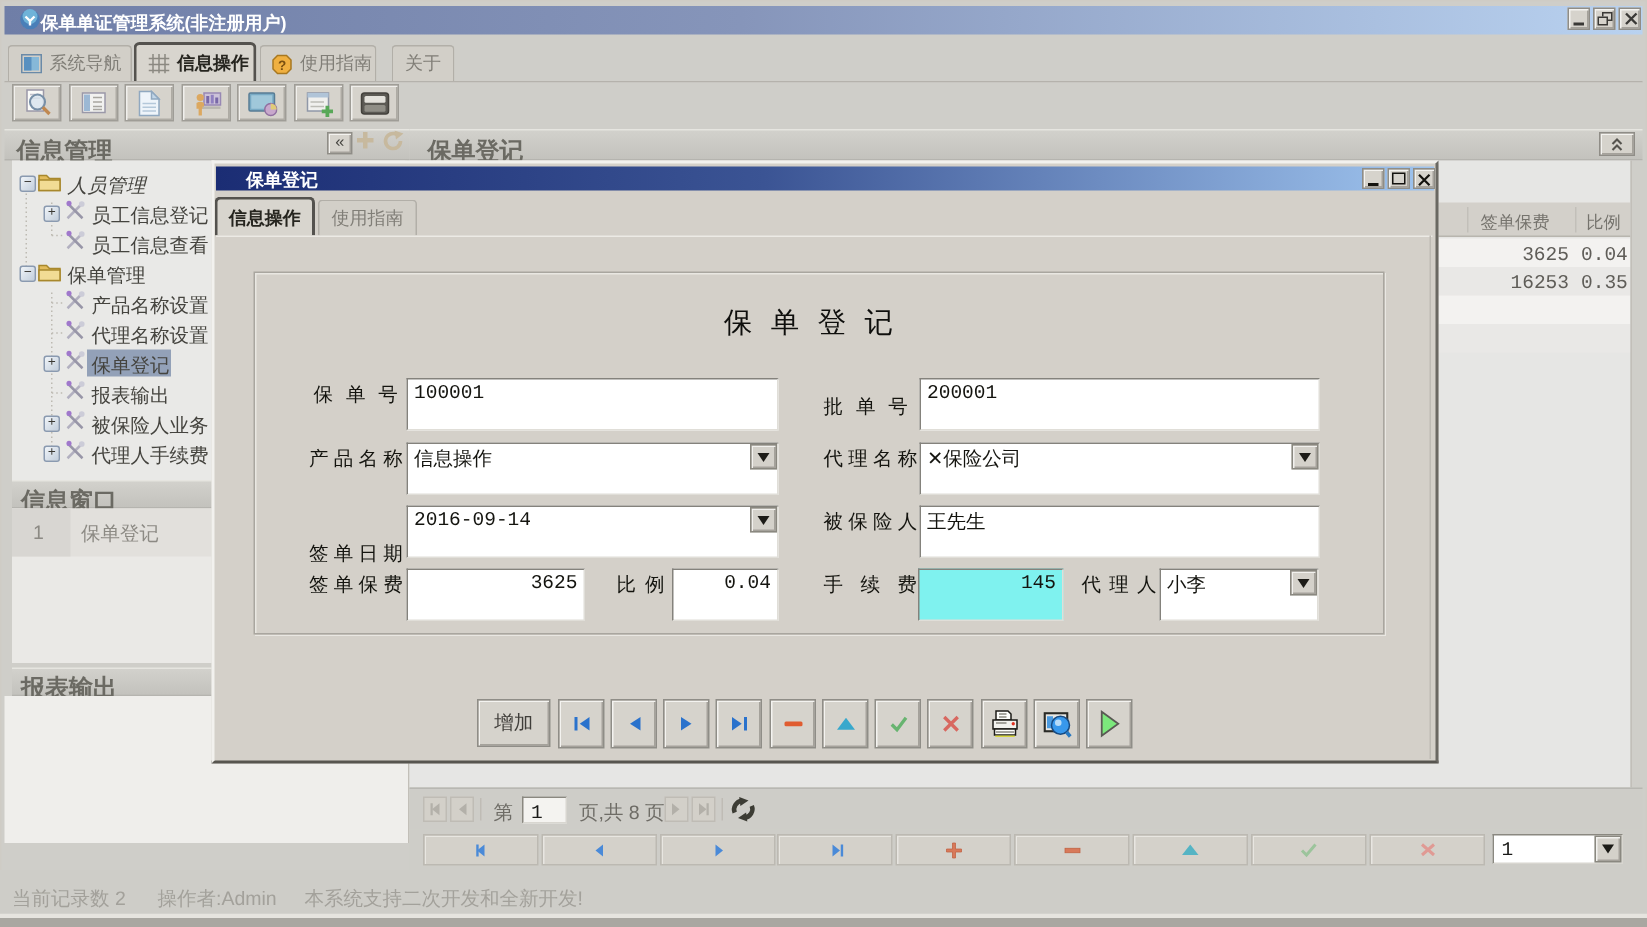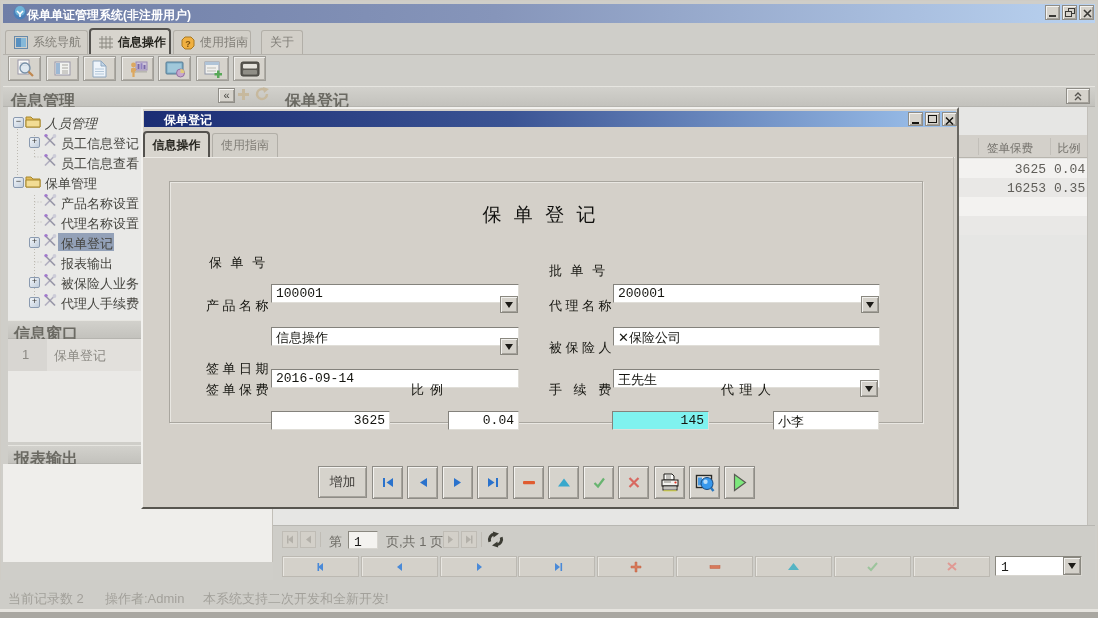--- a/index.html
+++ b/index.html
@@ -12,21 +12,21 @@
 .hdrbar { background:linear-gradient(#d2d1cc,#c3c2bd); border-bottom:1px solid #b5b4af; border-top:1px solid #e6e5e0; color:#6b6a63; font-weight:bold; font-size:16px; }
 .val { font-family:"Liberation Mono","Liberation Sans",sans-serif; font-size:13px; color:#1a1a18; }
 .tab { position:absolute; border:1px solid #b2afa8; border-bottom:none; border-radius:3px 3px 0 0; background:#d2cfc8; color:#807e77; font-size:12px; display:flex; align-items:center; }
 .tab.sel { border:2px solid #54524e; border-bottom:none; border-radius:4px 4px 0 0; background:#d8d5ce; color:#26251f; font-weight:bold; }
 .cb-arrow { position:absolute; width:18px; background:#d4d1ca; border:1px solid #8a8880; box-shadow: inset 1px 1px 0 #f2f1ee, inset -1px -1px 0 #a5a29b; display:flex; align-items:center; justify-content:center; }
 .tri-down { width:0; height:0; border-left:4.5px solid transparent; border-right:4.5px solid transparent; border-top:6px solid #1c1b17; }
 .treetxt { font-size:13px; color:#45443f; white-space:nowrap; }
 .ebox { position:absolute; width:11px; height:11px; background:linear-gradient(135deg,#f0f4f8,#c2cedc); border:1px solid #8a9ab0; border-radius:2px; font:9px "Liberation Mono"; color:#3a3934; text-align:center; line-height:9px; }
 .nb { width:77px; height:21px; background:#d4d1ca; border:1px solid #bcb9b2; box-shadow: inset 1px 1px 0 #e8e6e1; display:flex; align-items:center; justify-content:center; }
 .dbtn { position:absolute; width:31px; height:33px; background:#d6d3cc; border:1px solid #8f8d87; box-shadow: inset 1px 1px 0 #f4f3f0, inset -1px -1px 0 #a5a29b; display:flex; align-items:center; justify-content:center; }
-.din { position:absolute; height:19px; background:#fff; border:1px solid #84827c; border-right-color:#e0ded8; border-bottom-color:#e0ded8; font-family:"Liberation Mono","Liberation Sans",sans-serif; font-size:13px; color:#14140f; padding:1px 4px 0 4px; white-space:nowrap; overflow:hidden;margin-top:32px; }
+.din { position:absolute; height:35px; background:#fff; border:1px solid #84827c; border-right-color:#e0ded8; border-bottom-color:#e0ded8; font-family:"Liberation Mono","Liberation Sans",sans-serif; font-size:13px; color:#14140f; padding:1px 4px 0 4px; white-space:nowrap; overflow:hidden; }
 .dlbl { position:absolute; font-size:13px; color:#14140f; white-space:nowrap; }
 </style>
 </head>
 <body>
 
 <div class="abs" style="left:0;top:0;width:1098px;height:618px;border:1px solid #cfccc5;border-bottom:none;"></div>
 <div class="abs" style="left:0;top:612px;width:1098px;height:6px;background:#a9a7a1;"></div>
 <div class="abs" style="left:0;top:609px;width:1098px;height:3px;background:#e6e4df;"></div>
 
 <div class="abs" style="left:3px;top:4px;width:1092px;height:19px;background:linear-gradient(90deg,#6f7ea7 0%,#8695ba 45%,#b9d2f0 100%);"></div>
@@ -309,21 +309,21 @@
       <path d="M5 7.5 L10 3.5 V11.5 Z" fill="#b3b0a9"></path>
       <rect x="4" y="3.5" width="1.5" height="8" fill="#b3b0a9"></rect>
     </svg></div>
 <div class="abs" style="left:300px;top:531px;width:16px;height:17px;background:#d3d0c9;border:1px solid #bfbcb5;">
   <svg width="14" height="15">
       <path d="M5 7.5 L10 3.5 V11.5 Z" fill="#b3b0a9"></path>
     </svg></div>
 <div class="abs" style="left:320px;top:532px;width:1px;height:15px;background:#bfbcb5;"></div>
 <div class="abs" style="left:329px;top:533px;font-size:13px;color:#6e6c66;">第</div>
 <div class="abs sunk" style="left:348px;top:531px;width:30px;height:18px;background:#f4f3f0;"><span class="val" style="margin:2px 0 0 5px;display:inline-block;">1</span></div>
-<div class="abs" style="left:386px;top:533px;font-size:13px;color:#6e6c66;">页,共 1 页</div>
+<div class="abs" style="left:386px;top:533px;font-size:13px;color:#6e6c66;">页,共 8 页</div>
 <div class="abs" style="left:443px;top:531px;width:16px;height:17px;background:#d3d0c9;border:1px solid #bfbcb5;">
   <svg width="14" height="15">
       <path d="M9 7.5 L4 3.5 V11.5 Z" fill="#b3b0a9"></path>
     </svg></div>
 <div class="abs" style="left:461px;top:531px;width:16px;height:17px;background:#d3d0c9;border:1px solid #bfbcb5;">
   <svg width="14" height="15">
       <path d="M9 7.5 L4 3.5 V11.5 Z" fill="#b3b0a9"></path>
       <rect x="9" y="3.5" width="1.5" height="8" fill="#b3b0a9"></rect>
     </svg></div>
 <div class="abs" style="left:481px;top:532px;width:1px;height:15px;background:#bfbcb5;"></div>

